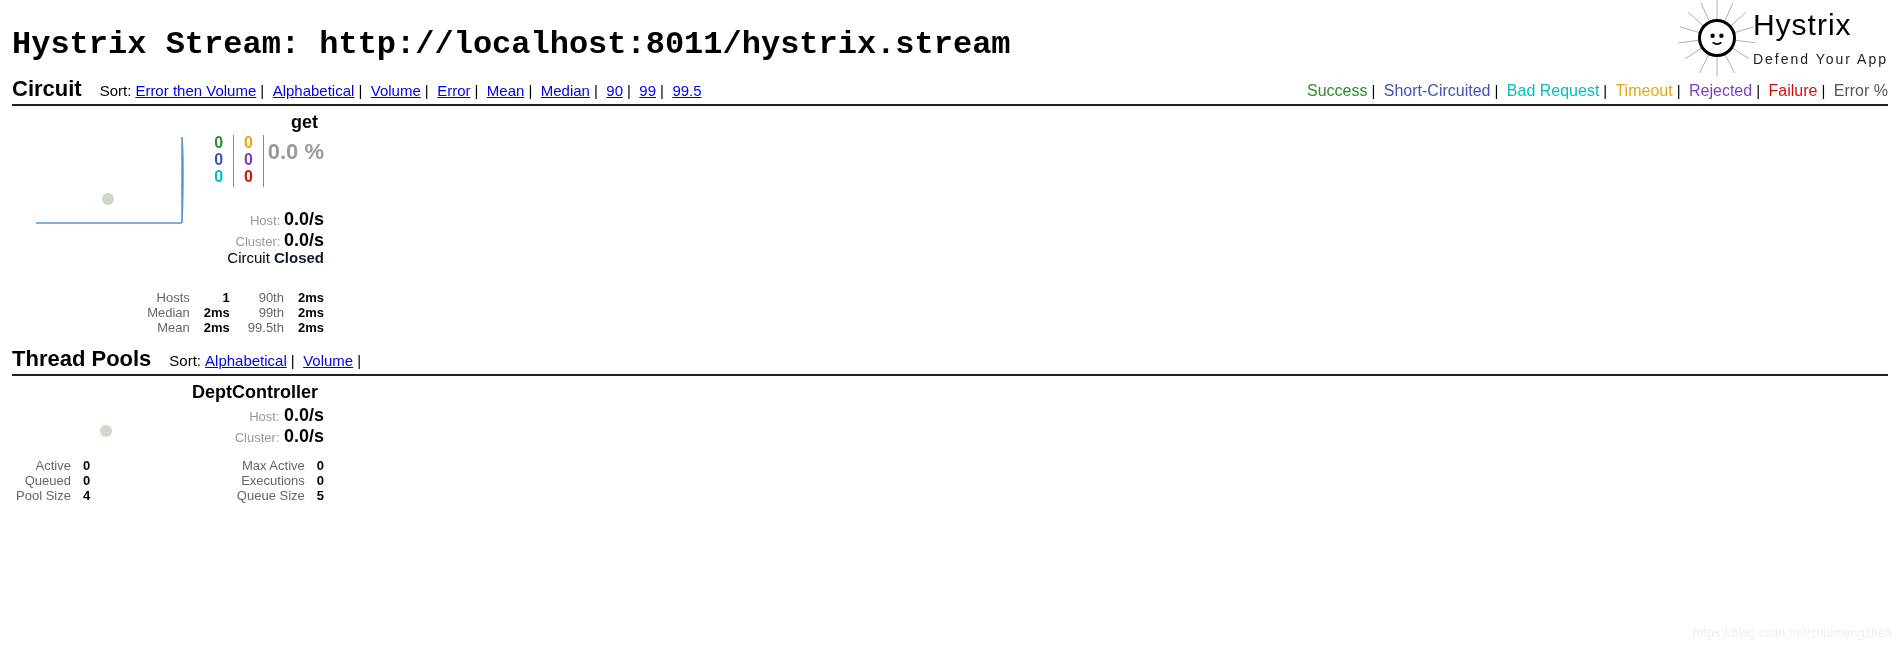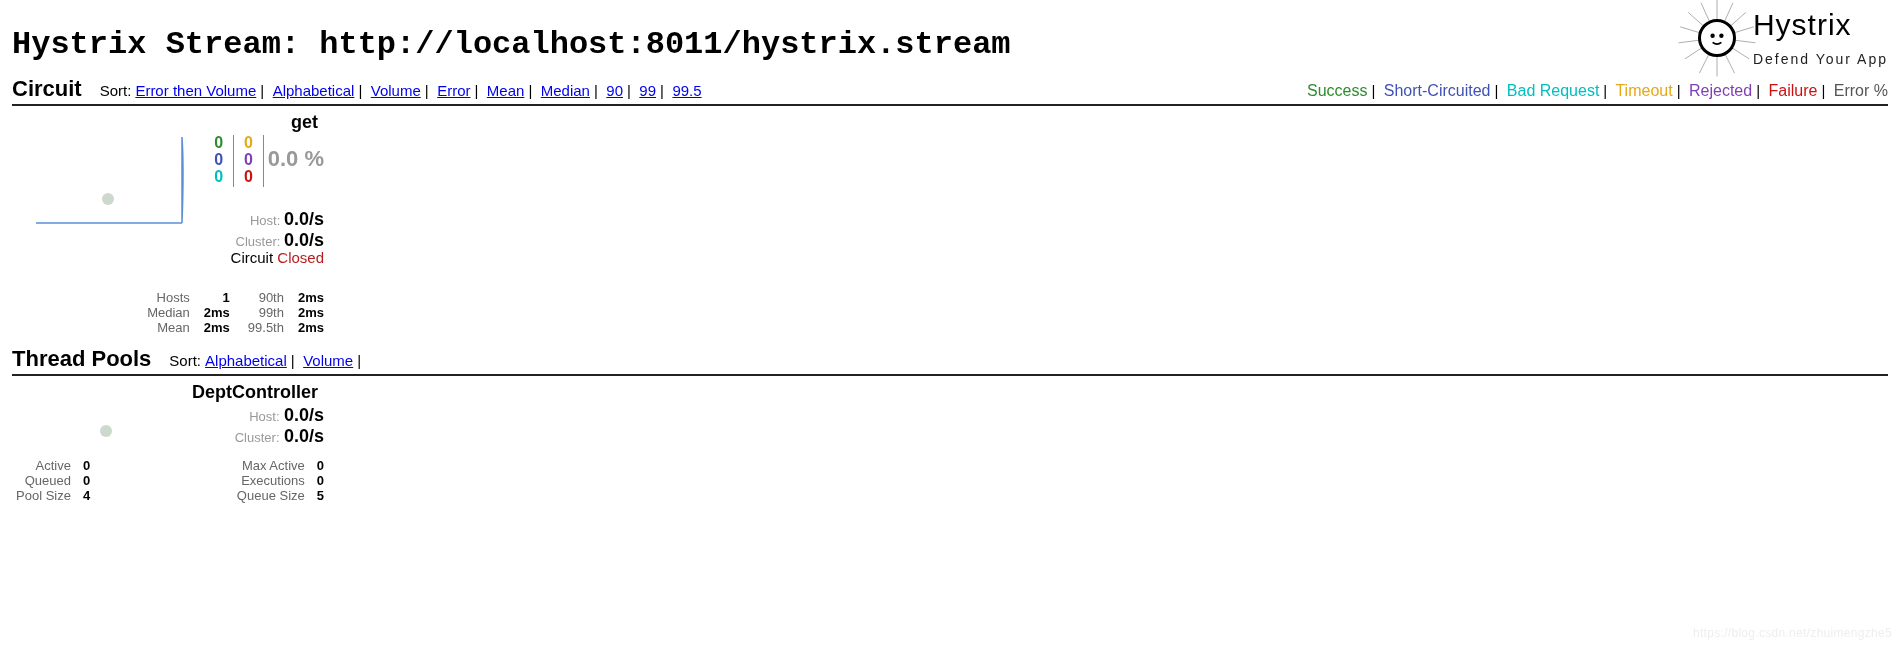--- a/index.html
+++ b/index.html
@@ -29,27 +29,27 @@
     .c-errpct { color: #555; }
 
     .monitor-block { width: 316px; margin-top: 6px; font-size: 13px; }
     .mon-name { text-align: right; font-size: 18px; font-weight: bold; margin-right: 6px; padding-right: 4px; }
     .mon-body { position: relative; height: 128px; }
     .spark-line { position:absolute; left:24px; top:4px; height:88px; width:148px; }
     .circle-dot { position:absolute; left:90px; top:60px; width:12px; height:12px; background:#cdd9cc; border-radius:50%; }
     .counters { position:absolute; right:62px; top:2px; display:flex; gap:8px; font-size:16px; font-weight:bold; line-height:1.05; }
     .col { display:flex; flex-direction:column; align-items:flex-end; }
     .divline { width:1px; background:#888; margin:0 2px; height:52px; }
-    .pct { position:absolute; right:4px; top:13px; font-size:22px; font-weight:bold; color:#999; }
+    .pct { position:absolute; right:4px; top:6px; font-size:22px; font-weight:bold; color:#999; }
     .rates { position:absolute; right:4px; top:76px; text-align:right; }
     .rate-row { line-height:1.15; }
     .rate-lbl { color:#999; font-size:13px; }
     .rate-val { font-size:18px; font-weight:bold; }
     .circuit-row { position:absolute; right:4px; top:116px; font-size:15px; }
-    .closed { color:#b91c1c; }
+    .closed { color:#0f172a;font-weight:bold; }
     .stats-grid { display:flex; justify-content:flex-end; gap:18px; font-size:13px; color:#000; margin-top:30px; padding-right:4px;}
     .stats-col { display:flex; flex-direction:column; align-items:flex-end; line-height:1.15;}
     .stats-lbl { color:#666; }
     .stats-val { font-weight:bold; }
     .stats-pair { display:flex; gap:14px; }
 
     .pool-block { width: 316px; margin-top:6px; }
     .pool-body { position:relative; height:56px; }
     .pool-dot { position:absolute; left:88px; top:22px; width:12px; height:12px; background:#cdd9cc; border-radius:50%; }
     .pool-rates { position:absolute; right:4px; top:2px; text-align:right; }

